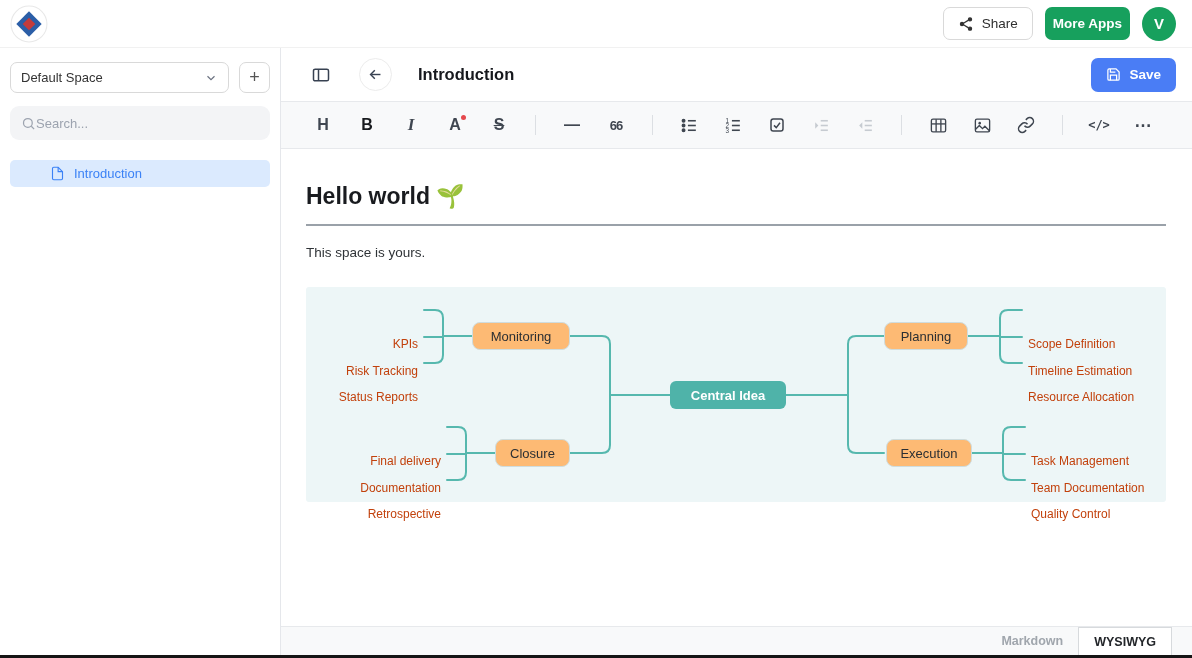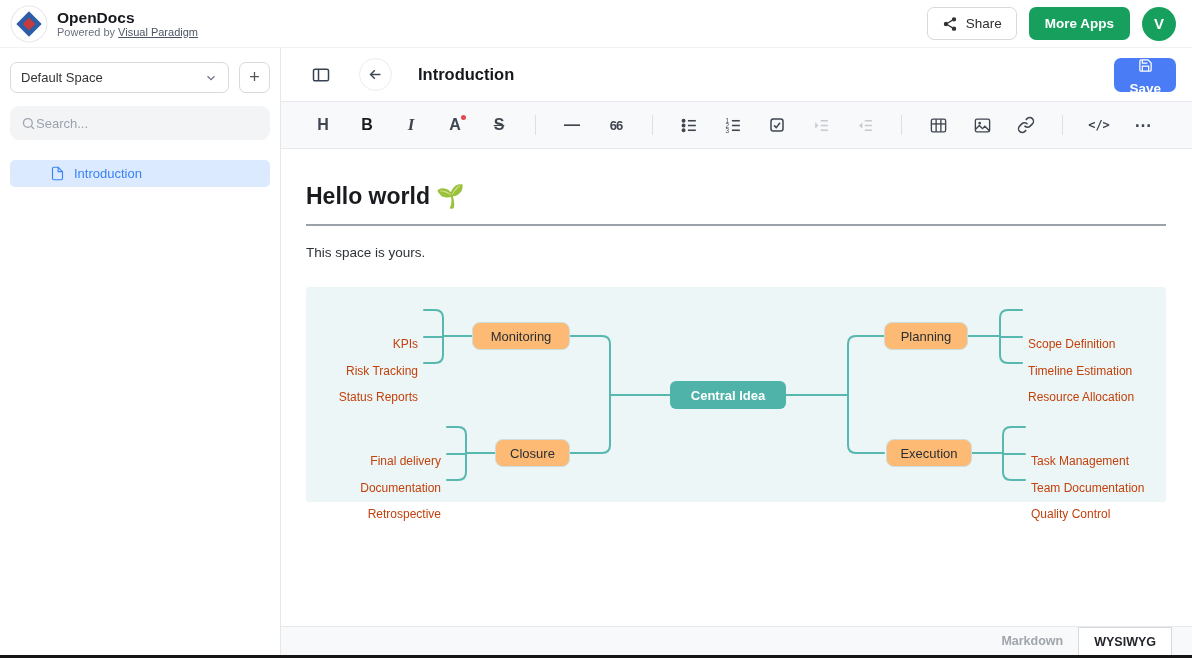--- a/index.html
+++ b/index.html
@@ -10,21 +10,21 @@
 
   
   .topbar { flex:0 0 48px; display:flex; align-items:center; padding:0 12px 0 10px; background:#fff; border-bottom:1px solid #f1f1f1; }
   .logo { width:38px; height:38px; flex:0 0 38px; }
   .brand { margin-left:9px; }
   .app-name { font-size:15.5px; font-weight:700; color:#16181d; line-height:17px; }
   .powered { font-size:11px; color:#6b7280; line-height:13px; }
   .vp-link { color:#4b5563; text-decoration:underline; cursor:pointer; margin-left:3px; }
   .topbar-right { margin-left:auto; display:flex; align-items:center; gap:12px; }
   .share-btn { height:33px; padding:0 14px; border:1px solid #d9d9d9; border-radius:7px; background:#fff; display:flex; align-items:center; gap:8px; font-size:13.5px; color:#2f2f2f; font-weight:500; }
-  .moreapps-btn { height:33px; padding:0 16px; border-radius:7px; background:#17a05d; color:#fff; font-size:13.5px; font-weight:600; }
+  .moreapps-btn { height:33px; padding:0 8px; border-radius:7px; background:#17a05d; color:#fff; font-size:13.5px; font-weight:600; }
   .avatar { width:34px; height:34px; border-radius:50%; background:#17a05d; color:#fff; font-size:15px; font-weight:700; display:flex; align-items:center; justify-content:center; cursor:pointer; margin-right:4px; }
 
   
   .body { flex:1; display:flex; min-height:0; }
   .sidebar { flex:0 0 281px; border-right:1px solid #e5e7eb; background:#fff; padding-top:14px; }
   .mainarea { flex:1; display:flex; flex-direction:column; min-width:0; }
 
   
   .space-row { display:flex; gap:10px; margin:0 10px; }
   .space-select { flex:1; height:31px; border:1px solid #d9d9d9; border-radius:7px; background:#fff; display:flex; align-items:center; justify-content:space-between; padding:0 10px; font-size:13px; color:#333; }
@@ -35,21 +35,21 @@
   .tree { margin-top:20px; padding:0 10px; display:flex; flex-direction:column; gap:2px; }
   .tree-row { height:27px; display:flex; align-items:center; gap:9px; padding:0 8px; border-radius:5px; font-size:13px; color:#3f4650; cursor:pointer; }
   .tree-row.child { padding-left:40px; }
   .tree-row.selected { background:#dbeafe; color:#3b82f6; }
 
   
   .main-header { flex:0 0 53px; display:flex; align-items:center; padding:0 16px 0 23px; background:#fff; }
   .panel-btn { width:34px; height:34px; display:flex; align-items:center; justify-content:center; border-radius:6px; }
   .back-btn { width:33px; height:33px; border:1px solid #ececec; border-radius:50%; display:flex; align-items:center; justify-content:center; margin-left:21px; background:#fff; }
   .doc-title { margin-left:26px; font-size:16.5px; font-weight:700; color:#16181d; }
-  .save-btn { margin-left:auto; height:34px; padding:0 15px; border-radius:7px; background:#4a7df5; color:#fff; font-size:13.5px; font-weight:600; display:flex; align-items:center; gap:8px;flex-direction:column; }
+  .save-btn { margin-left:auto; height:34px; padding:0 15px; border-radius:7px; background:#4a7df5; color:#fff; font-size:13.5px; font-weight:600; display:flex; align-items:center; gap:8px; }
 
   
   .toolbar { flex:0 0 48px; background:#f8f9fa; border-top:1px solid #e7e9ec; border-bottom:1px solid #e7e9ec; display:flex; align-items:center; padding-left:20px; }
   .tbtn { width:26px; height:30px; margin:0 9px; display:flex; align-items:center; justify-content:center; color:#3f4650; font-size:16px; border-radius:4px; position:relative; }
   .tbtn.h { font-weight:700; }
   .tbtn.b { font-weight:800; color:#181a1e; }
   .tbtn.i { font-family:"Liberation Serif", serif; font-style:italic; font-weight:600; font-size:17px; }
   .tbtn.a { font-weight:700; }
   .tbtn.s { font-weight:700; text-decoration:line-through; }
   .tbtn.hr { font-weight:700; }
@@ -89,26 +89,20 @@
 
 <div class="page">
 
   <header class="topbar">
     <div class="logo">
       <svg class="ic" width="38" height="38" viewBox="0 0 36 36">
         <circle cx="18" cy="18" r="17" fill="#fff" stroke="#e8e8e8"></circle>
         <polygon points="18,6 30,18 18,30 6,18" fill="#2b5ea7"></polygon>
         <polygon points="18,12 24,18 18,24 12,18" fill="#c43b3b"></polygon>
       </svg>
-    </div>
-    <div class="brand">
-      <div class="app-name">OpenDocs</div>
-      <div class="powered">
-        <span>Powered by</span><a class="vp-link">Visual Paradigm</a>
-      </div>
     </div>
     <div class="topbar-right">
       <button class="share-btn">
         <span>
           <svg class="ic" width="16" height="16" viewBox="0 0 24 24" fill="#333" stroke="#333" stroke-width="1.8">
             <circle cx="18" cy="5" r="2.4"></circle>
               <circle cx="6" cy="12" r="2.4"></circle>
               <circle cx="18" cy="19" r="2.4"></circle>
             <line x1="8.2" y1="10.9" x2="15.8" y2="6.2"></line>
               <line x1="8.2" y1="13.1" x2="15.8" y2="17.8"></line>

